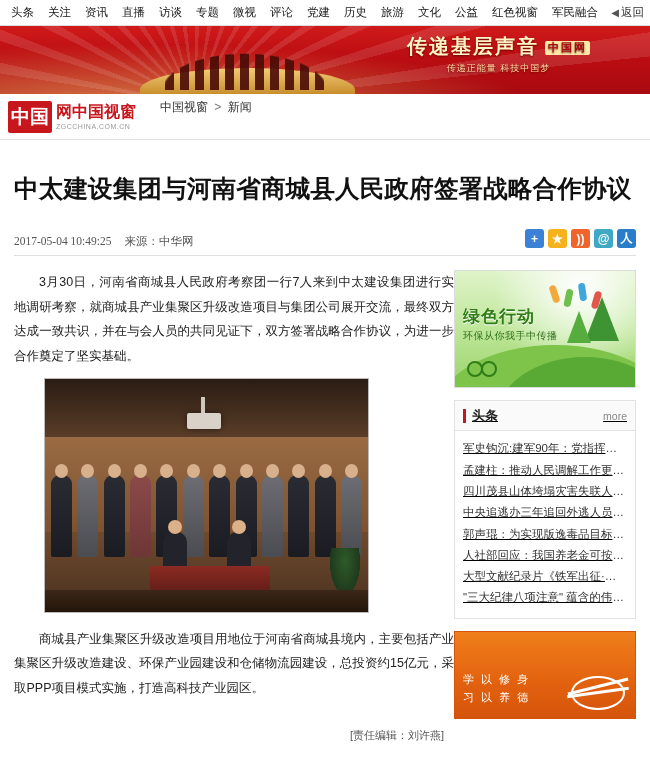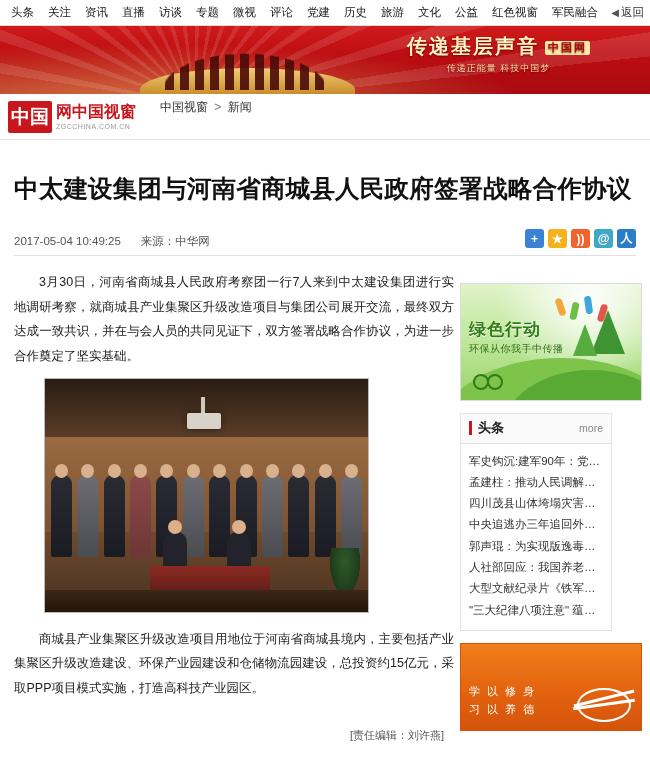--- a/index.html
+++ b/index.html
@@ -181,21 +181,21 @@
     font-family: "Liberation Serif", "DejaVu Serif", serif;
   }
   .meta-row {
     display: flex; align-items: center;
     padding: 12px 14px 6px 14px;
     font-size: 11.5px;
     color: #555;
     position: relative;
     height: 34px;
   }
-  .meta-row .date { margin-right: 20px; }
+  .meta-row .date { margin-right: 13px; font-family: Liberation Serif, serif; }
   .share {
     position: absolute; right: 14px; top: 8px;
     display: flex; gap: 4px; align-items: center;
   }
   .share .s {
     width: 19px; height: 19px;
     border-radius: 3px;
     display: flex; align-items: center; justify-content: center;
     color: #fff; font-size: 12px; font-weight: bold;
     cursor: pointer;
@@ -208,22 +208,21 @@
 
   .hr-main {
     height: 1px; background: #e0e0e0;
     margin: 0 14px;
   }
 
   
   .content {
     display: flex;
     padding: 14px 14px 0 14px;
-    gap: 6px;
-    align-items: center;
+    gap: 0;
   }
   .article { width: 440px; }
   .article p {
     margin: 0 0 10px 0;
     font-size: 12.5px;
     line-height: 1.95;
     color: #222;
     text-indent: 2em;
     text-align: justify;
   }
@@ -306,21 +305,21 @@
   }
 
   .editor-line {
     text-align: right;
     font-size: 11px;
     color: #555;
     padding: 18px 10px 0 0;
   }
 
   
-  .sidebar { width: 152px; }
+  .sidebar { width: 182px; text-decoration: underline; }
   .ad-green {
     width: 182px; height: 118px;
     border: 1px solid #dcdcdc;
     position: relative;
     overflow: hidden;
     background: linear-gradient(180deg,#dff3c9 0%,#bfe79a 50%,#9ad36b 100%);
   }
   .ad-green .sky {
     position: absolute; inset: 0;
     background: radial-gradient(circle at 70% 15%, #ffffff 0%, rgba(255,255,255,0) 55%);

